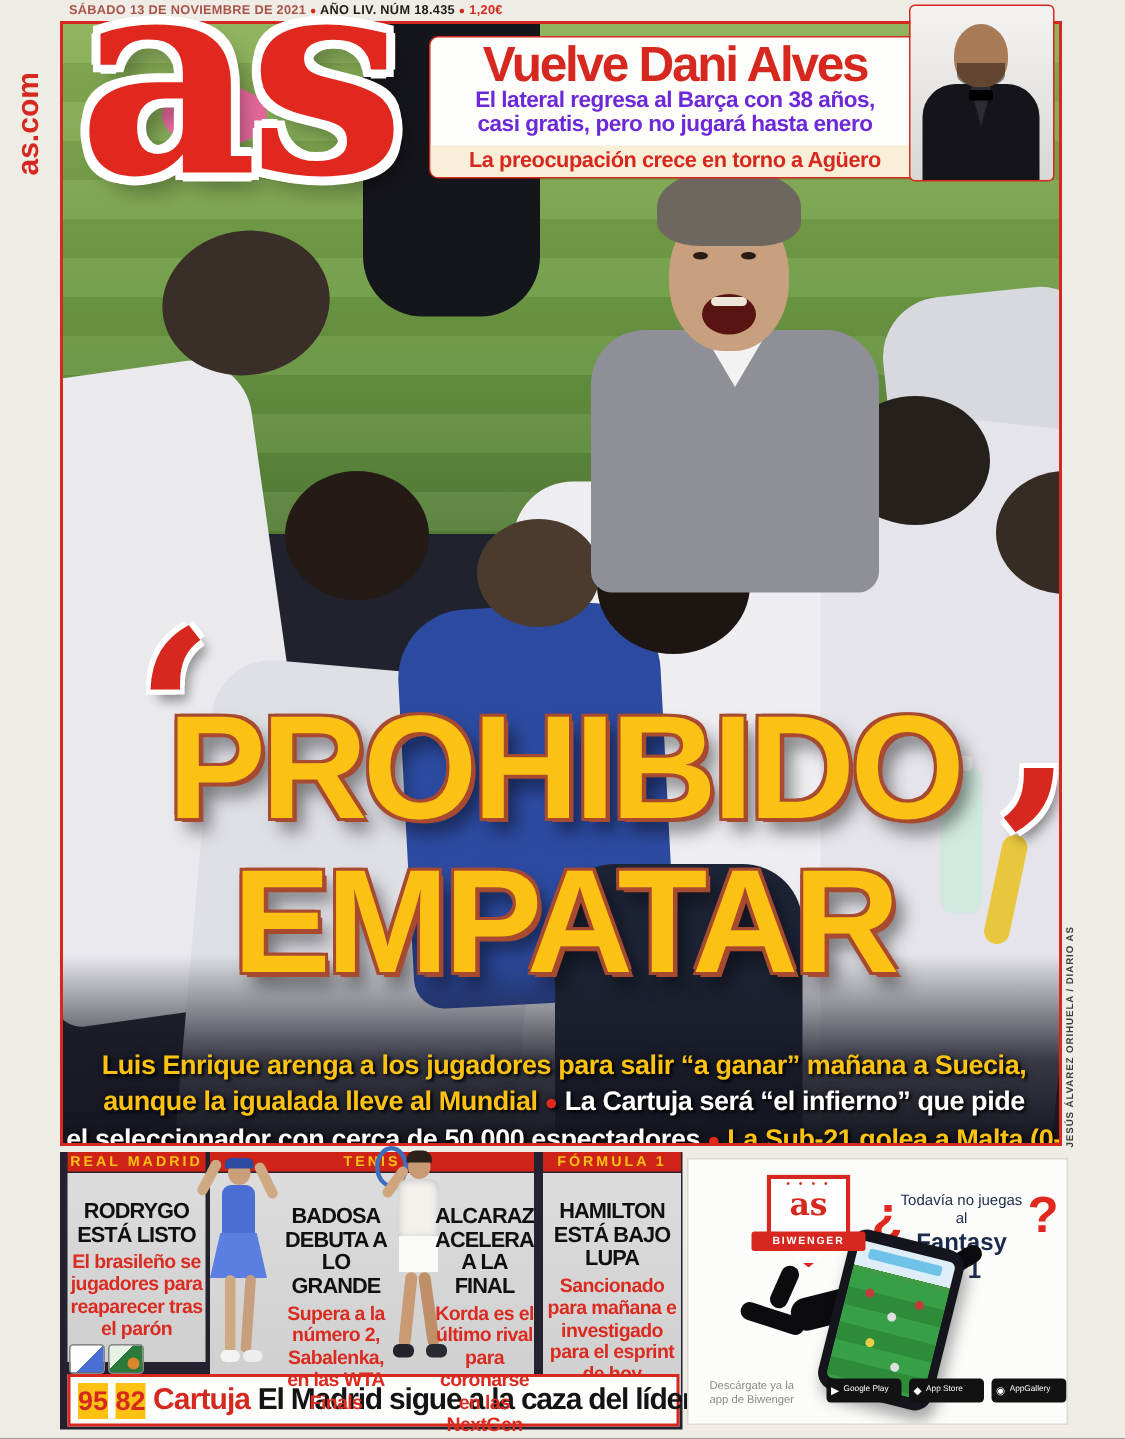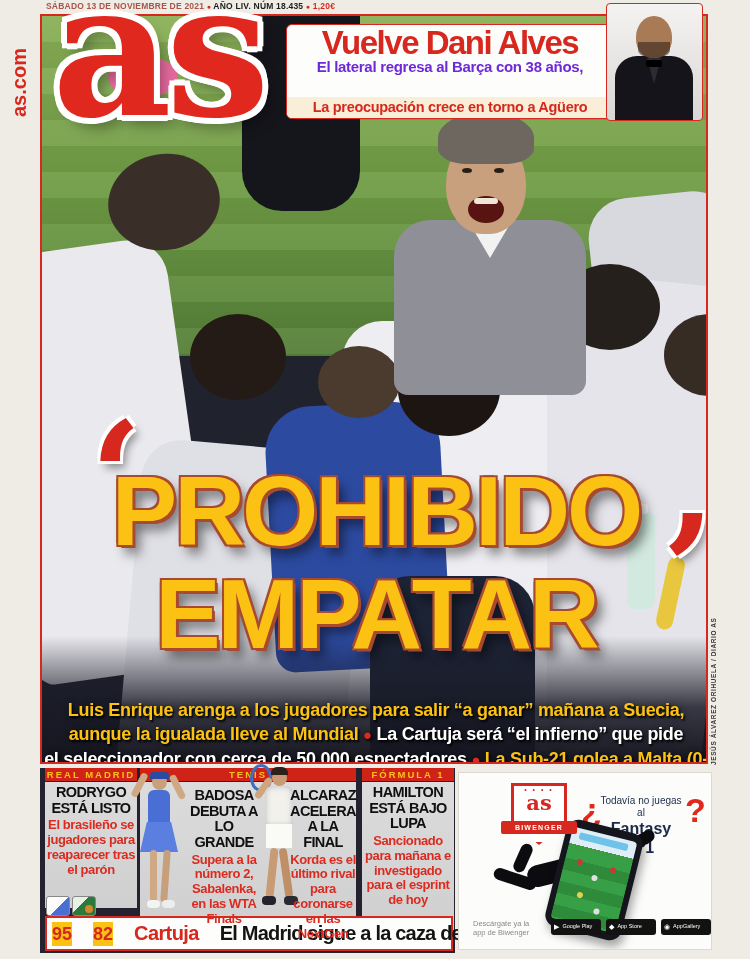--- a/index.html
+++ b/index.html
@@ -92,21 +92,21 @@
 
   
   .bottom-left{left:40px;top:768px;width:415px;height:185px;background:#23222e;}
   .kicker-bar{position:absolute;top:0;height:13px;background:#cf2318;color:#fcc213;font-size:9.5px;font-weight:bold;
     letter-spacing:2px;text-align:center;line-height:13px;}
   .kb1{left:5px;width:92px;} .kb2{left:100px;width:216px;} .kb3{left:322px;width:92px;}
   .panel{position:absolute;top:14px;background:linear-gradient(180deg,#dcdcdc,#cfcfcf);}
   .p1{left:5px;width:92px;height:126px;}
   .p2{left:100px;width:216px;height:148px;}
   .p3{left:322px;width:92px;height:148px;}
-  .story-head{font-weight:bold;color:#101010;font-size:14.5px;line-height:1.08;letter-spacing:-.6px;text-align:center;margin:3px 2px 2px;}
+  .story-head{font-weight:bold;color:#101010;font-size:14.5px;line-height:1.08;letter-spacing:-.6px;text-align:center;margin:19px 2px 2px;}
   .story-body{font-weight:bold;color:#db2b20;font-size:13px;line-height:1.14;letter-spacing:-.4px;text-align:center;margin:1px 2px;}
   .tx-badosa{position:absolute;left:148px;top:17px;width:72px;z-index:3;}
   .tx-alcaraz{position:absolute;left:248px;top:17px;width:70px;z-index:3;}
 
   
   .badosa{position:absolute;left:88px;top:2px;width:62px;height:150px;z-index:2;}
   .bd-head{position:absolute;left:24px;top:4px;width:15px;height:16px;background:#caa07c;border-radius:50%;}
   .bd-visor{position:absolute;left:22px;top:2px;width:19px;height:7px;background:#2c4aa0;border-radius:4px 4px 0 0;}
   .bd-arm-l{position:absolute;left:8px;top:2px;width:7px;height:26px;background:#cfa884;border-radius:4px;transform:rotate(28deg);}
   .bd-arm-r{position:absolute;left:46px;top:4px;width:7px;height:26px;background:#cfa884;border-radius:4px;transform:rotate(-26deg);}
@@ -128,21 +128,21 @@
   .al-shoe1{position:absolute;left:14px;top:132px;width:14px;height:9px;background:#23232b;border-radius:4px;}
   .al-shoe2{position:absolute;left:36px;top:132px;width:14px;height:9px;background:#2a2a33;border-radius:4px;}
 
   
   .crests{position:absolute;left:6px;top:128px;display:flex;gap:2px;z-index:4;}
   .crest{width:22px;height:18px;border-radius:3px;border:1px solid #888;}
   .crest-rm{background:linear-gradient(135deg,#fdfdfd 55%,#4a6fd4 55%);}
   .crest-op{background:linear-gradient(135deg,#e8f2e4 40%,#2c7a3a 40%);position:relative;}
   .crest-op::after{content:"";position:absolute;right:2px;bottom:2px;width:8px;height:8px;border-radius:50%;background:#d8862c;}
   .euroliga{position:absolute;left:5px;top:148px;width:408px;height:35px;background:#fdfdfb;border:2px solid #d6281e;
-    box-sizing:border-box;display:flex;align-items:center;gap:21px;padding-left:5px;}
+    box-sizing:border-box;display:flex;align-items:center;gap:5px;padding-left:5px;}
   .score{width:26px;height:24px;background:#fcc213;color:#d6281e;font-size:18px;font-weight:bold;text-align:center;line-height:24px;}
   .eu-label{color:#d6281e;font-size:20px;font-weight:bold;letter-spacing:-.6px;}
   .eu-text{color:#141414;font-size:20px;font-weight:bold;letter-spacing:-.8px;white-space:nowrap;}
 
   
   .ad{left:458px;top:772px;width:254px;height:178px;background:#fcfcfb;border:1px solid #ddd9d2;box-sizing:border-box;overflow:hidden;}
   .ad-shield{position:absolute;left:52px;top:10px;width:56px;height:62px;background:#fff;border:3px solid #d6281e;box-sizing:border-box;
     clip-path:polygon(0 0,100% 0,100% 62%,50% 100%,0 62%);text-align:center;}
   .ad-shield-dots{font-size:7px;color:#d6281e;letter-spacing:2px;line-height:8px;}
   .ad-shield-as{font-family:"DejaVu Serif",serif;font-weight:bold;font-size:21px;color:#d6281e;line-height:18px;}
@@ -229,20 +229,21 @@
       <div><span class="y">aunque la igualada lleve al Mundial </span><span class="dot">●</span><span class="w"> La Cartuja será “el infierno” que pide</span></div>
       <div><span class="w">el seleccionador con cerca de 50.000 espectadores </span><span class="dot">●</span><span class="y"> La Sub-21 golea a Malta (0-5)</span></div>
     </div>
   </div>
 
   <div class="abs as-logo">as</div>
 
   <div class="abs sec-box">
     <div class="sec-title">Vuelve Dani Alves</div>
     <div class="sec-sub">El lateral regresa al Barça con 38 años,</div>
+    <div class="sec-sub">casi gratis, pero no jugará hasta enero</div>
     <div class="sec-kicker">La preocupación crece en torno a Agüero</div>
   </div>
 
   <div class="abs alves">
     <div class="alves-suit"></div>
     <div class="alves-shirt"></div>
     <div class="alves-bow"></div>
     <div class="alves-head"></div>
     <div class="alves-beard"></div>
   </div>

